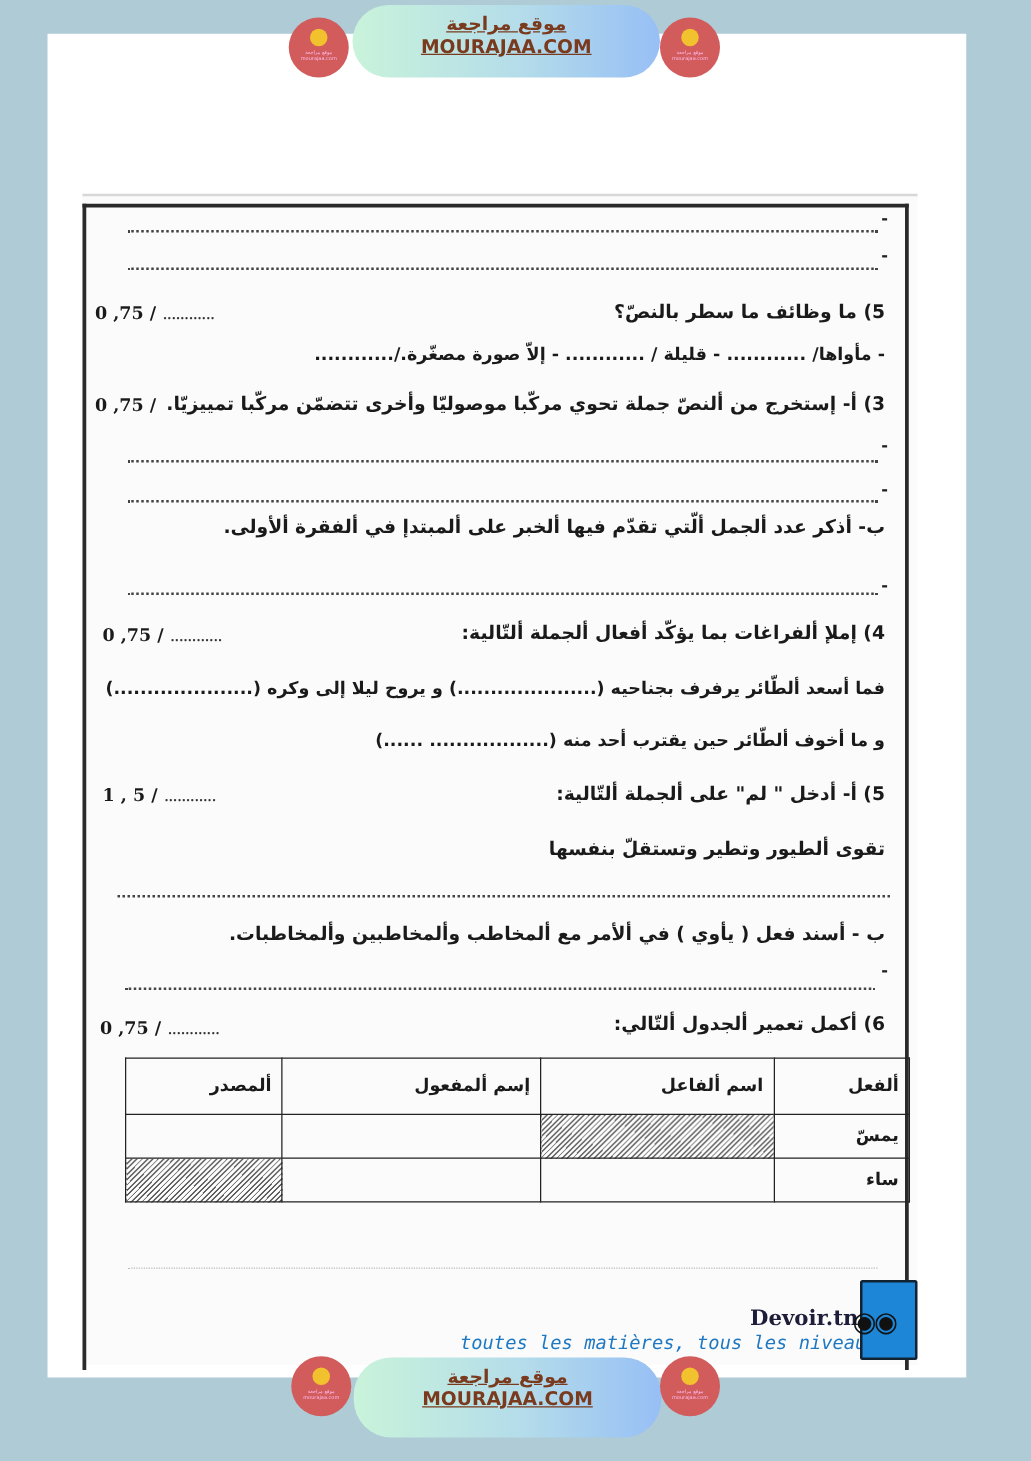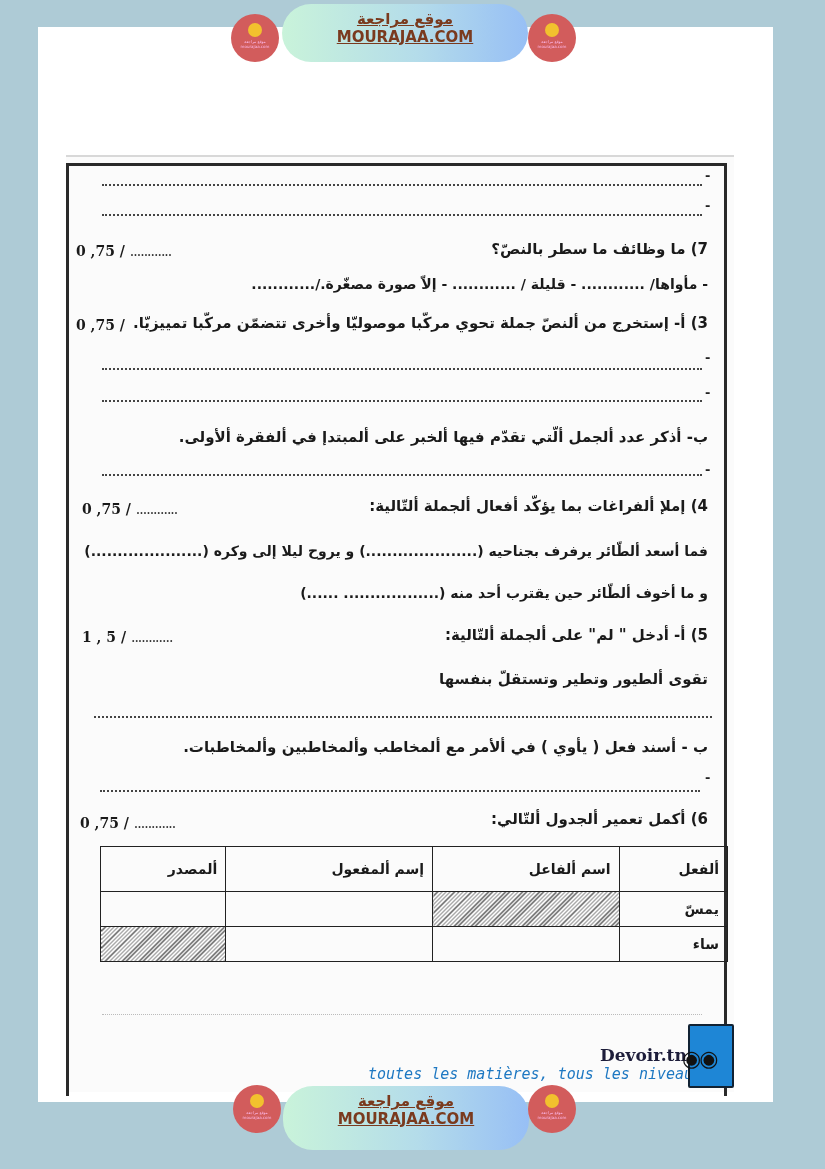--- a/index.html
+++ b/index.html
@@ -47,31 +47,31 @@
 <div class="circ" style="left:528px;top:14px">
     <span class="ic"></span>
     <span class="tx">موقع مراجعة mourajaa.com</span>
   </div>
 
 <span class="dash" style="left:705px;top:168px">-</span>
 <div class="dots" style="left:102px;top:184px;width:600px"></div>
 <span class="dash" style="left:705px;top:198px">-</span>
 <div class="dots" style="left:102px;top:214px;width:600px"></div>
 
-<div class="line" style="right:117px;top:240px;font-size:15px">7) ما وظائف ما سطر بالنصّ؟</div>
+<div class="line" style="right:117px;top:240px;font-size:15px">5) ما وظائف ما سطر بالنصّ؟</div>
 <div class="score" style="left:76px;top:243px"><span>0 ,75 /</span> <span class="d">............</span></div>
 <div class="line" style="right:117px;top:276px;font-weight:bold">- مأواها/ ............  - قليلة / ............  - إلاّ صورة مصغّرة./............</div>
 
 <div class="line" style="right:117px;top:314px;font-size:15px">3) أ- إستخرج من ألنصّ جملة تحوي مركّبا موصوليّا وأخرى تتضمّن مركّبا تمييزيّا.</div>
 <div class="score" style="left:76px;top:317px"><span>0 ,75 /</span></div>
 <span class="dash" style="left:705px;top:350px">-</span>
 <div class="dots" style="left:102px;top:368px;width:600px"></div>
 <span class="dash" style="left:705px;top:385px">-</span>
 <div class="dots" style="left:102px;top:400px;width:600px"></div>
-<div class="line" style="right:117px;top:428px;font-size:15px">ب- أذكر عدد ألجمل ألّتي تقدّم فيها ألخبر على ألمبتدإ في ألفقرة ألأولى.</div>
+<div class="line" style="right:117px;top:412px;font-size:15px">ب- أذكر عدد ألجمل ألّتي تقدّم فيها ألخبر على ألمبتدإ في ألفقرة ألأولى.</div>
 <span class="dash" style="left:705px;top:462px">-</span>
 <div class="dots" style="left:102px;top:474px;width:600px"></div>
 
 <div class="line" style="right:117px;top:497px;font-size:15px">4) إملإ ألفراغات بما يؤكّد أفعال ألجملة ألتّالية:</div>
 <div class="score" style="left:82px;top:501px"><span>0 ,75 /</span> <span class="d">............</span></div>
 <div class="line" style="right:117px;top:543px">فما أسعد ألطّائر يرفرف بجناحيه (.....................) و يروح ليلا إلى وكره (.....................)</div>
 <div class="line" style="right:117px;top:585px">و ما أخوف ألطّائر حين يقترب أحد منه (.................. ......)</div>
 
 <div class="line" style="right:117px;top:626px;font-size:15px">5) أ- أدخل " لم" على ألجملة ألتّالية:</div>
 <div class="score" style="left:82px;top:629px"><span>1 , 5 /</span> <span class="d">............</span></div>

